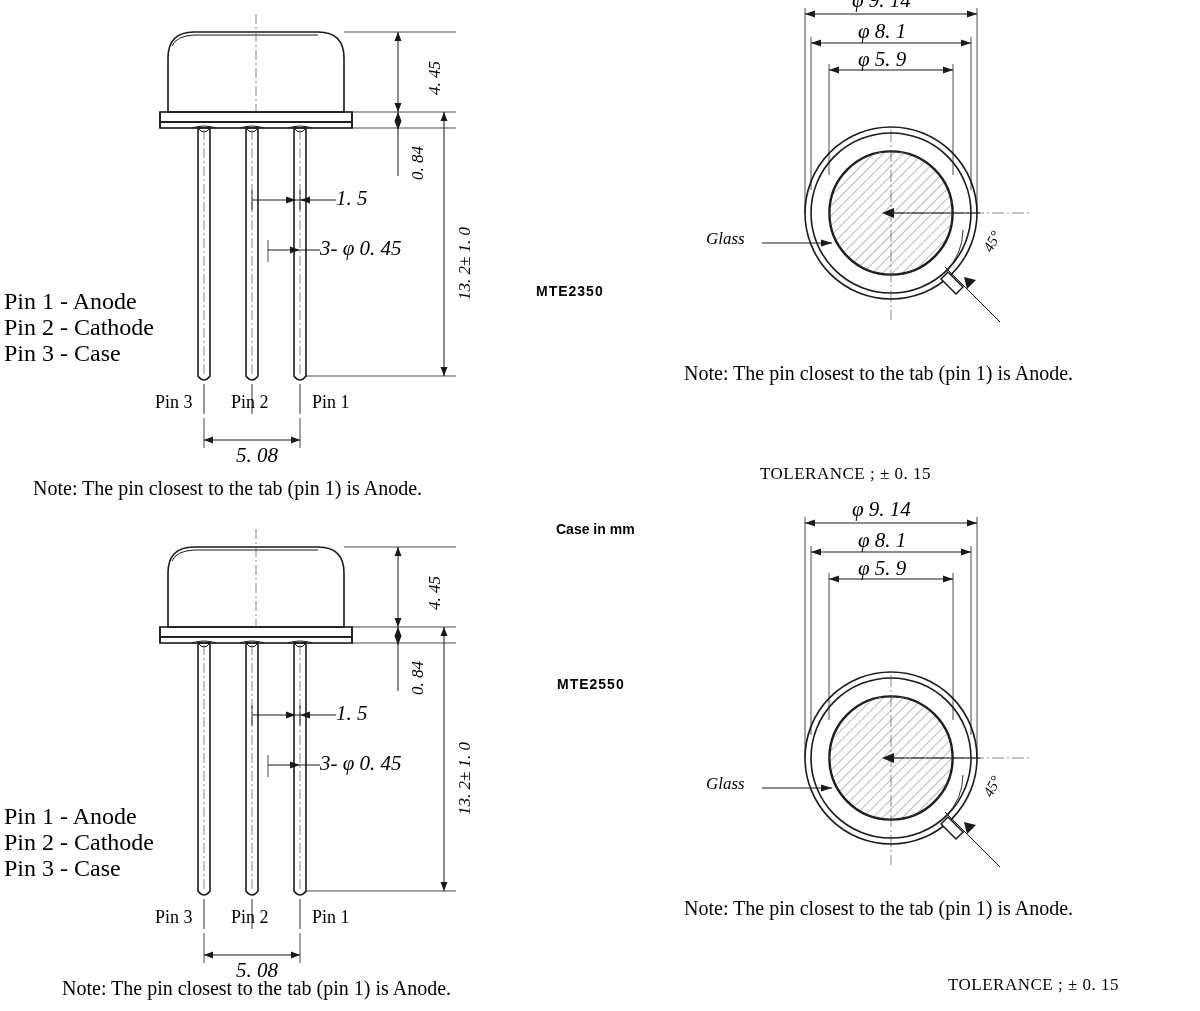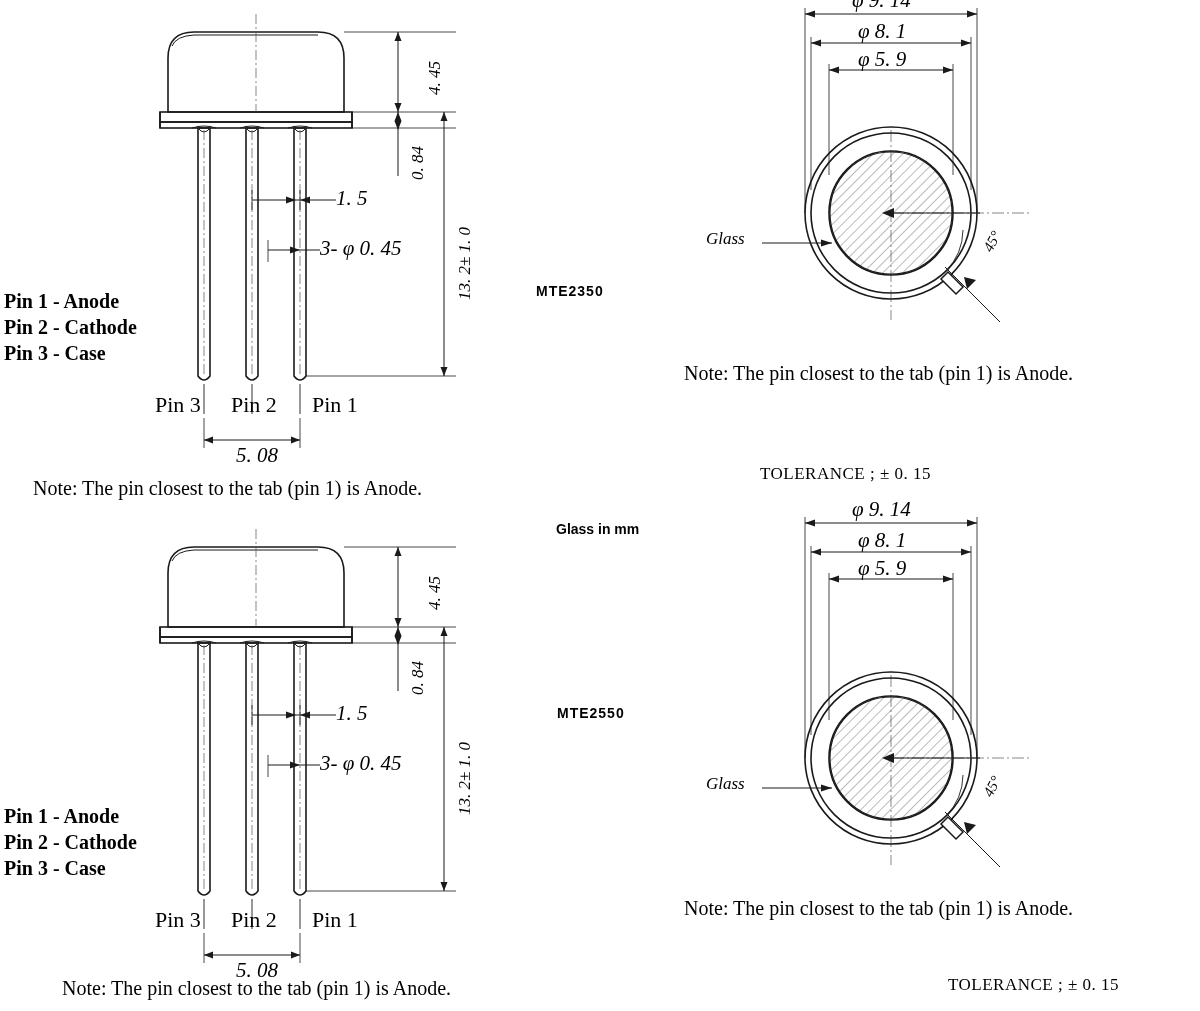--- a/index.html
+++ b/index.html
@@ -1,20 +1,20 @@
 <!DOCTYPE html>
 <html><head>
 <meta charset="utf-8">
 <style>
   html,body{margin:0;padding:0;background:#ffffff;}
   body{width:1200px;height:1011px;position:relative;font-family:"Liberation Serif",serif;color:#000;overflow:hidden;}
   .abs{position:absolute;}
   .note{font-size:20px;white-space:nowrap;}
-  .pinlist{font-size:20px;line-height:26px;white-space:nowrap;font-weight:bold;}
-  .pinlabel{font-size:22px;white-space:nowrap;}
+  .pinlist{font-size:24px;line-height:26px;white-space:nowrap;}
+  .pinlabel{font-size:18px;white-space:nowrap;}
   .dim{font-family:"Liberation Serif",serif;font-style:italic;font-size:21px;white-space:nowrap;}
   .dimv{font-family:"Liberation Serif",serif;font-style:italic;font-size:17px;white-space:nowrap;
         transform-origin:left top;}
   .partno{font-family:"Liberation Sans",sans-serif;font-weight:bold;font-size:14px;letter-spacing:1px;white-space:nowrap;}
   .units{font-family:"Liberation Sans",sans-serif;font-weight:bold;font-size:14px;white-space:nowrap;}
   .tol{font-size:17px;white-space:nowrap;letter-spacing:0.5px;}
   .glass{font-size:17px;font-style:italic;white-space:nowrap;}
   svg{overflow:visible;}
 </style>
 </head>
@@ -219,22 +219,22 @@
   <div class="abs pinlist" style="left:4px;top:288px;">
     <div>Pin 1 - Anode</div>
     <div>Pin 2 - Cathode</div>
     <div>Pin 3 - Case</div>
   </div>
 
   <div class="abs note" style="left:62px;top:462px;">Note: The pin closest to the tab (pin 1) is Anode.</div>
 </div>
 
 <div class="abs partno" style="left:536px;top:283px;">MTE2350</div>
-<div class="abs units" style="left:556px;top:521px;">Glass in mm</div>
-<div class="abs partno" style="left:557px;top:705px;">MTE2550</div>
+<div class="abs units" style="left:556px;top:521px;">Case in mm</div>
+<div class="abs partno" style="left:557px;top:676px;">MTE2550</div>
 
 <div class="abs" style="left:660px;top:0px;width:540px;height:400px;">
   <svg width="540" height="400" viewBox="0 0 540 400">
     <defs>
       <pattern id="hatch1" width="7" height="7" patternTransform="rotate(45)" patternUnits="userSpaceOnUse">
         <line x1="0" y1="0" x2="0" y2="7" stroke="#3a3a3a" stroke-width="0.7"></line>
       </pattern>
     </defs>
 
     <g stroke="#555" stroke-width="0.7" stroke-dasharray="12 3 2 3">

